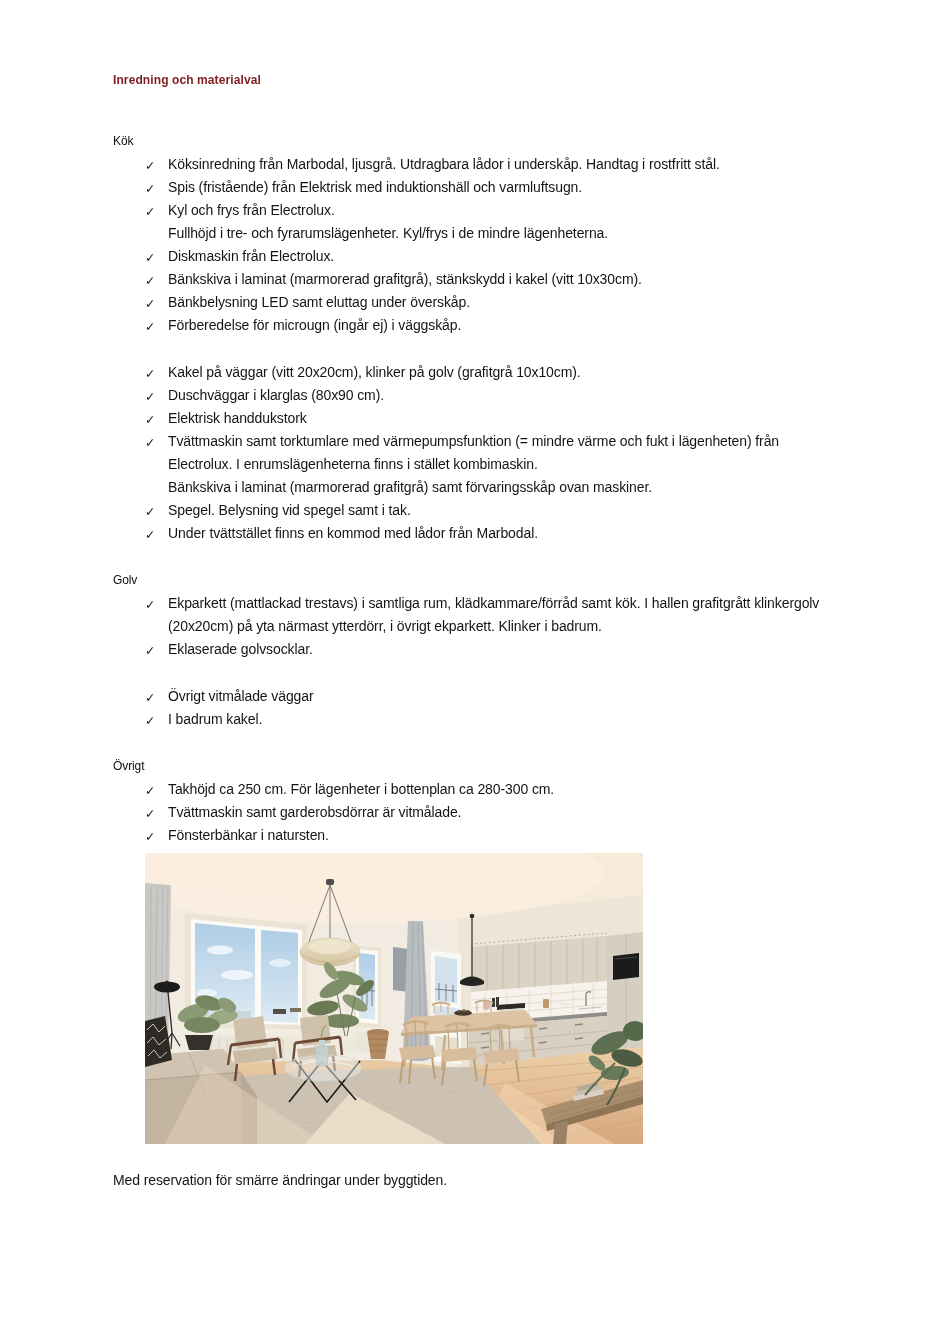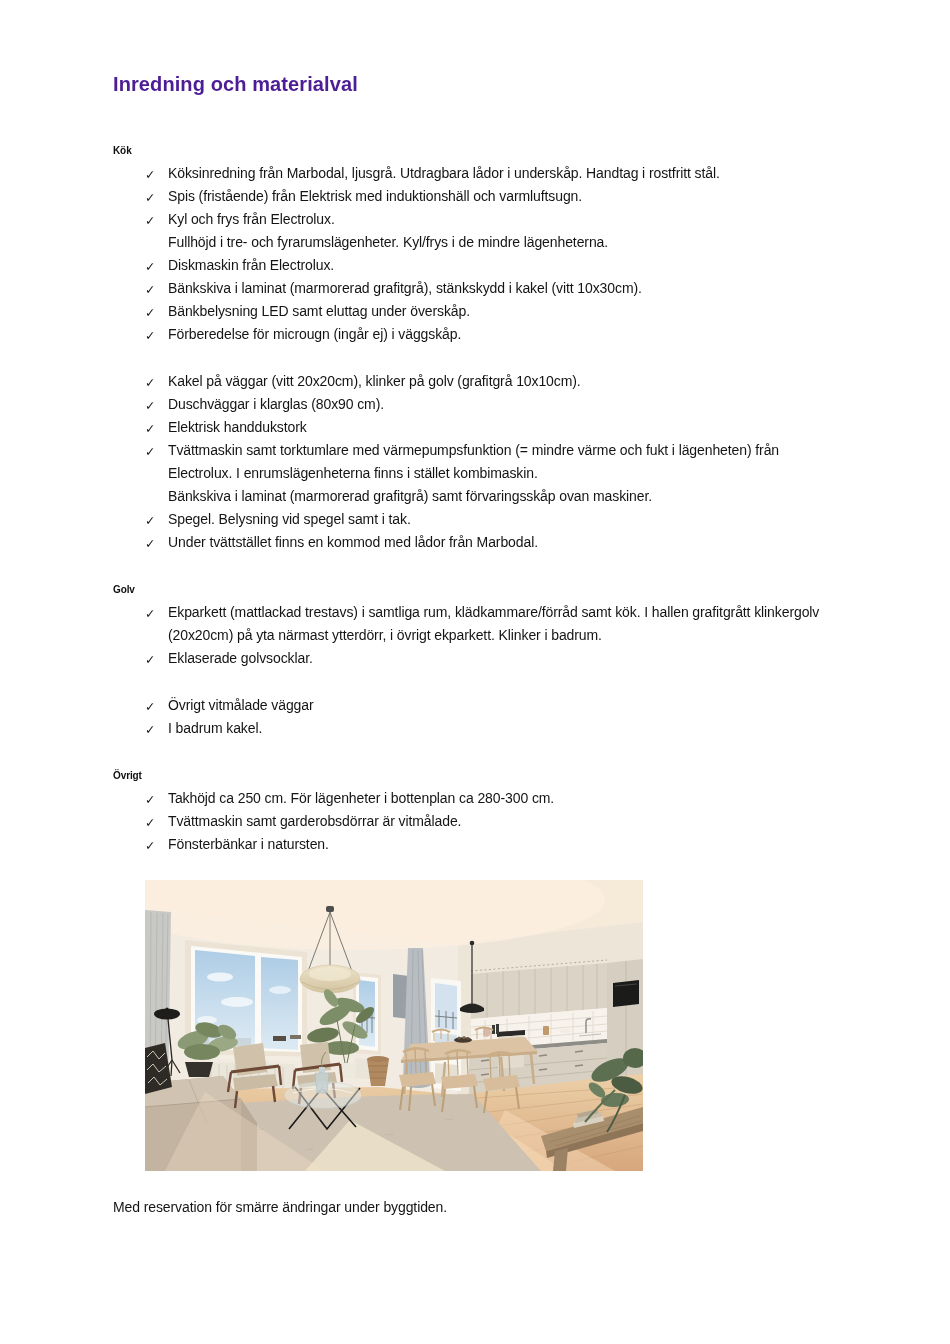--- a/index.html
+++ b/index.html
@@ -10,31 +10,31 @@
     min-height:1344px;
     margin:0;
     box-sizing:border-box;
     padding:73px 120px 40px 113px;
     background:#ffffff;
     font-family:"Liberation Sans","DejaVu Sans",sans-serif;
     color:#141414;
     letter-spacing:-0.1px;
   }
   h1.doc-title{
-    font-size:20px;
+    font-size:12px;
     font-weight:700;
     margin:0 0 43px 0;
     letter-spacing:0.1px;
-    color:#4c1d95;
+    color:#7f1d1d;
   }
   .section{margin:0 0 24px 0;}
-  .section:last-of-type{margin-bottom:24px;}
+  .section:last-of-type{margin-bottom:6px;}
   h2.sec-heading{
-    font-size:10px;
-    font-weight:700;
+    font-size:12px;
+    font-weight:400;
     margin:0;
     line-height:23px;
     color:#0f0f0f;
   }
   ul.checklist{list-style:none;margin:0;padding:0;}
   ul.checklist li{
     display:flex;
     align-items:flex-start;
     font-size:14px;
     line-height:23px;

